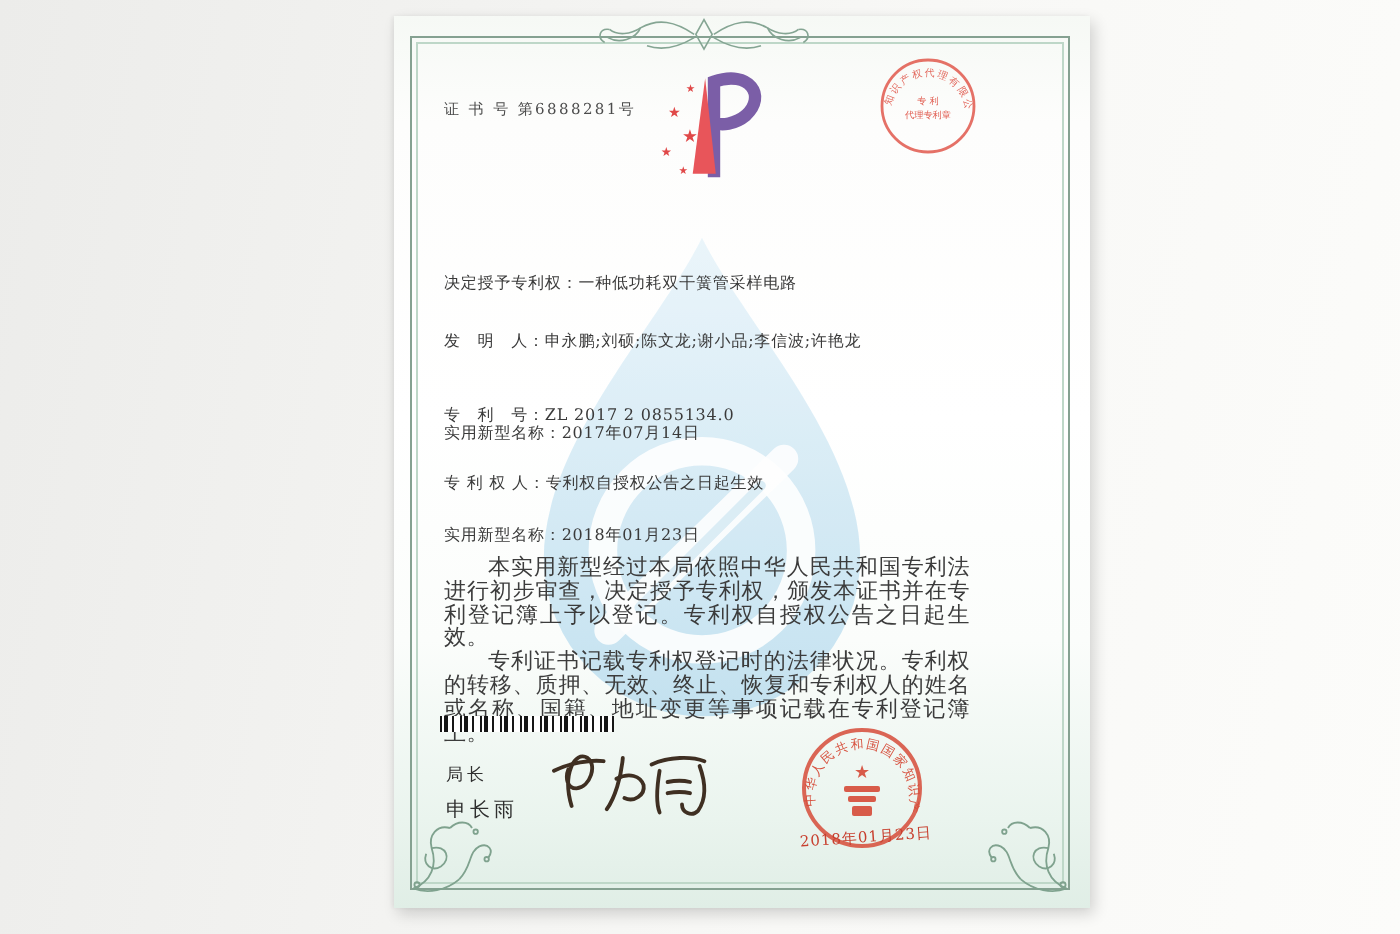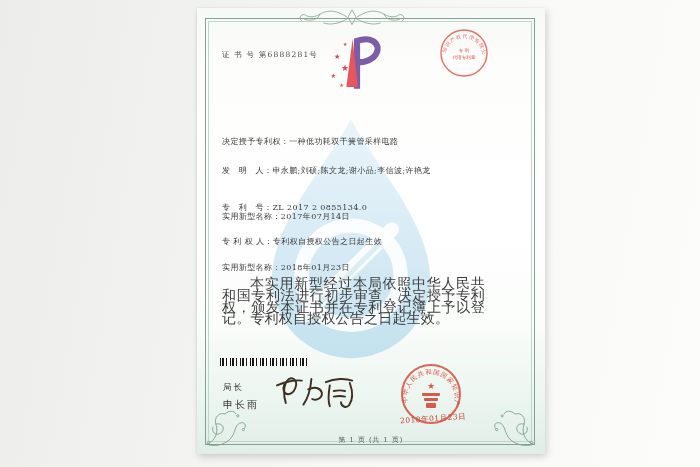--- a/index.html
+++ b/index.html
@@ -30,21 +30,21 @@
     position:absolute;left:0;top:86px;width:100%;text-align:center;
     font-size:19px;font-weight:bold;color:#1e1e1e;letter-spacing:4px;
   }
   .watermark{position:absolute;left:73px;top:105px;width:162px;height:252px;opacity:.8;}
   .fields{position:absolute;left:25px;top:0;width:262px;}
   .frow{position:absolute;left:0;font-size:8px;color:#3a3a3a;letter-spacing:.4px;white-space:nowrap;}
   .frow .lab{color:#3a3a3a;}
   .frow .val{color:#3a3a3a;text-align:center;}
   .paras{
     position:absolute;left:25px;top:270px;width:263px;
-    font-size:14px;line-height:11.8px;color:#3c3c3c;text-align:justify;letter-spacing:.2px;
+    font-size:11px;line-height:11.8px;color:#3c3c3c;text-align:justify;letter-spacing:.2px;
   }
   .paras p{margin:0;text-indent:2em;}
   .barcode{
     position:absolute;left:23px;top:350px;width:87px;height:8px;
     background:repeating-linear-gradient(90deg,#161616 0 1px,#fff 1px 2px,#161616 2px 4px,#fff 4px 6px,#161616 6px 7px,#fff 7px 10px);
   }
   .officer-title{position:absolute;left:26px;top:374px;font-size:8.5px;color:#2f2f2f;letter-spacing:2px;}
   .officer-name{position:absolute;left:26px;top:390px;font-size:10px;color:#2f2f2f;letter-spacing:2px;}
   .signature{position:absolute;left:76px;top:358px;width:88px;height:50px;}
   .seal{position:absolute;left:203px;top:355px;width:62px;height:62px;}
@@ -155,20 +155,21 @@
     <div class="frow" style="top:128px"><span class="lab">决定授予专利权：</span><span class="val">一种低功耗双干簧管采样电路</span></div>
     <div class="frow" style="top:157px"><span class="lab">发　明　人：</span><span class="val">申永鹏;刘硕;陈文龙;谢小品;李信波;许艳龙</span></div>
     <div class="frow" style="top:194px"><span class="lab">专　利　号：</span><span class="val">ZL 2017 2 0855134.0</span></div>
     <div class="frow" style="top:203px"><span class="lab">实用新型名称：</span><span class="val">2017年07月14日</span></div>
     <div class="frow" style="top:228px"><span class="lab">专 利 权 人：</span><span class="val">专利权自授权公告之日起生效</span></div>
     <div class="frow" style="top:254px"><span class="lab">实用新型名称：</span><span class="val">2018年01月23日</span></div>
   </div>
 
   <div class="paras">
     <p>本实用新型经过本局依照中华人民共和国专利法进行初步审查，决定授予专利权，颁发本证书并在专利登记簿上予以登记。专利权自授权公告之日起生效。</p>
+    <p>专利证书记载专利权登记时的法律状况。专利权的转移、质押、无效、终止、恢复和专利权人的姓名或名称、国籍、地址变更等事项记载在专利登记簿上。</p>
   </div>
 
   <div class="barcode"></div>
 
   <div class="officer-title">局长</div>
   <div class="officer-name">申长雨</div>
 
   <svg class="signature" viewBox="0 0 110 50">
     <g stroke="#3f2f22" stroke-width="2.4" fill="none" stroke-linecap="round">
       <path d="M16,40 C10,20 18,5 26,10 C32,14 28,28 19,29 C13,29 12,22 14,17"></path>
@@ -193,15 +194,14 @@
     </text>
     <g fill="#d64b38" opacity=".9">
       <text x="31" y="26" text-anchor="middle" font-size="9">★</text>
       <rect x="22" y="30" width="18" height="3" rx="1"></rect>
       <rect x="24" y="35" width="14" height="3" rx="1"></rect>
       <rect x="26" y="40" width="10" height="5" rx="1"></rect>
     </g>
   </svg>
   <div class="seal-date">2018年01月23日</div>
 
-  <div class="footer">第 1 页 (共 1 页)</div>
 
 </div>
 
 </body></html>

